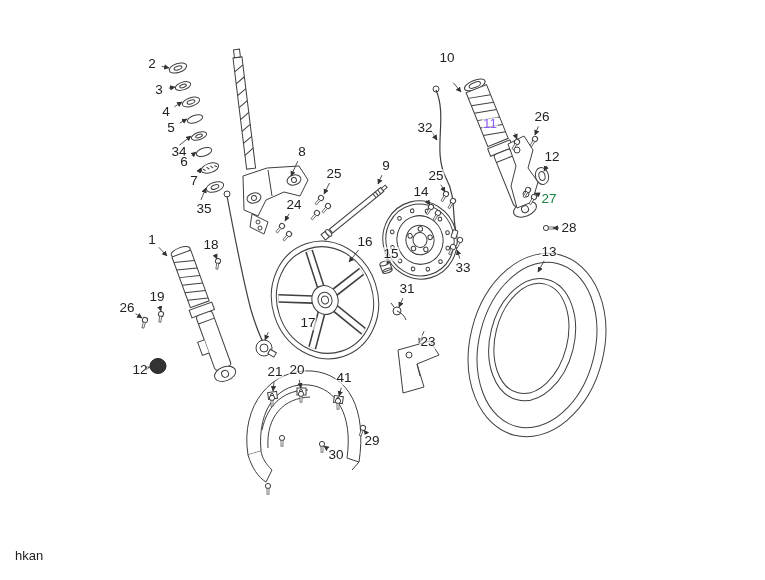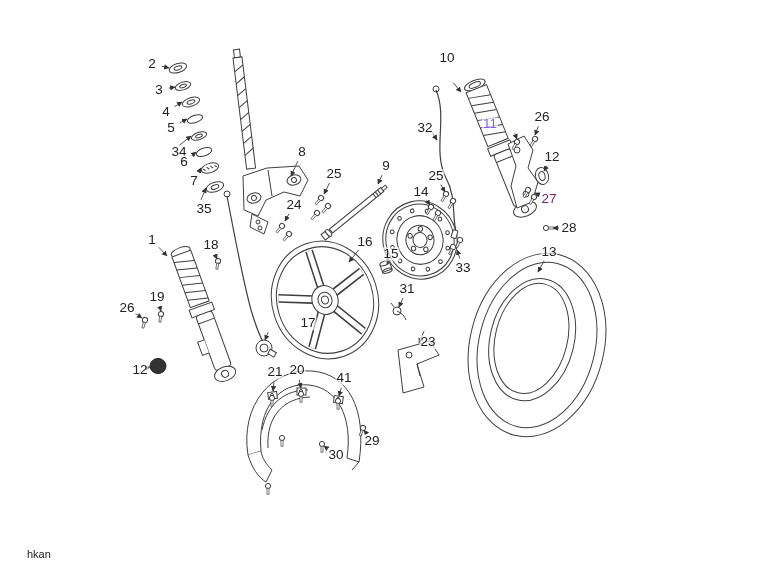--- a/index.html
+++ b/index.html
@@ -2,21 +2,21 @@
 <html><head>
 <meta charset="utf-8">
 <style>
   html,body{margin:0;padding:0;background:#fff;}
   #stage{position:relative;width:765px;height:580px;background:#ffffff;overflow:hidden;
          font-family:"Liberation Sans",sans-serif;}
   #drawing,#leader-svg{position:absolute;left:0;top:0;}
   #callouts{position:absolute;left:0;top:0;width:100%;height:100%;pointer-events:none;}
   .callout{position:absolute;transform:translate(-50%,-50%);font-size:13.5px;color:#222;
            line-height:1;padding:0 1px;background:rgba(255,255,255,.65);}
-  #watermark{position:absolute;left:15px;top:548px;font-size:11px;color:#222;margin-left:12px;}
+  #watermark{position:absolute;left:15px;top:548px;font-size:13px;color:#222;}
   #leader-svg line{stroke-width:0.9;}
 </style>
 </head>
 <body>
 
 <div id="stage">
 
   <svg id="drawing" width="765" height="580" viewBox="0 0 765 580">
     <defs>
       <g id="bolt">
@@ -322,21 +322,21 @@
       <span class="callout" style="left: 204px; top: 209px; color: rgb(34, 34, 34);">35</span>
       <span class="callout" style="left: 302px; top: 152px; color: rgb(34, 34, 34);">8</span>
       <span class="callout" style="left: 334px; top: 174px; color: rgb(34, 34, 34);">25</span>
       <span class="callout" style="left: 294px; top: 205px; color: rgb(34, 34, 34);">24</span>
       <span class="callout" style="left: 386px; top: 166px; color: rgb(34, 34, 34);">9</span>
       <span class="callout" style="left: 447px; top: 58px; color: rgb(34, 34, 34);">10</span>
       <span class="callout" style="left: 425px; top: 128px; color: rgb(34, 34, 34);">32</span>
       <span class="callout" style="left: 490px; top: 124px; color: #8b5cf6;">11</span>
       <span class="callout" style="left: 542px; top: 117px; color: rgb(34, 34, 34);">26</span>
       <span class="callout" style="left: 552px; top: 157px; color: rgb(34, 34, 34);">12</span>
-      <span class="callout" style="left: 549px; top: 199px; color: #701a75;">27</span>
+      <span class="callout" style="left: 549px; top: 199px; color: #15803d;">27</span>
       <span class="callout" style="left: 569px; top: 228px; color: rgb(34, 34, 34);">28</span>
       <span class="callout" style="left: 436px; top: 176px; color: rgb(34, 34, 34);">25</span>
       <span class="callout" style="left: 421px; top: 192px; color: rgb(34, 34, 34);">14</span>
       <span class="callout" style="left: 391px; top: 254px; color: rgb(34, 34, 34);">15</span>
       <span class="callout" style="left: 365px; top: 242px; color: rgb(34, 34, 34);">16</span>
       <span class="callout" style="left: 463px; top: 268px; color: rgb(34, 34, 34);">33</span>
       <span class="callout" style="left: 549px; top: 252px; color: rgb(34, 34, 34);">13</span>
       <span class="callout" style="left: 152px; top: 240px; color: rgb(34, 34, 34);">1</span>
       <span class="callout" style="left: 211px; top: 245px; color: rgb(34, 34, 34);">18</span>
       <span class="callout" style="left: 157px; top: 297px; color: rgb(34, 34, 34);">19</span>

